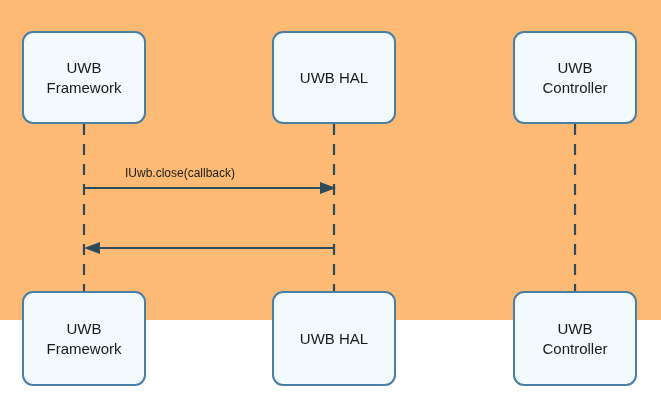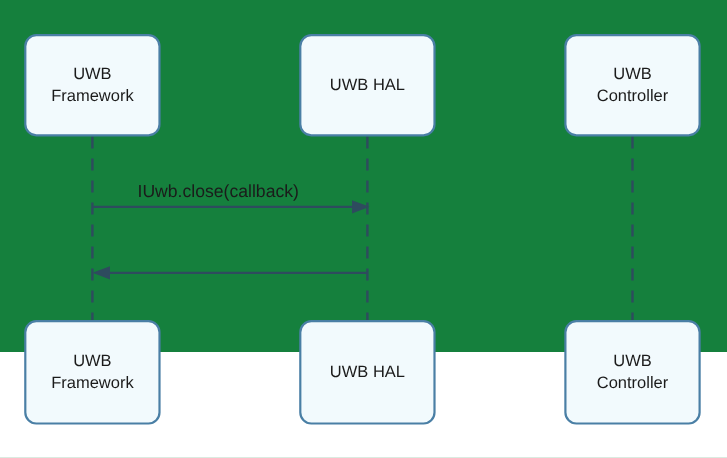--- a/index.html
+++ b/index.html
@@ -11,21 +11,21 @@
   body {
     width: 661px;
     height: 416px;
     font-family: "Liberation Sans", sans-serif;
     overflow: hidden;
   }
   #diagram-root {
     position: relative;
     width: 661px;
     height: 320px;
-    background: #15803d;
+    background: #fdba74;
   }
   #diagram-svg {
     position: absolute;
     left: 0;
     top: 0;
     width: 661px;
     height: 416px;
     display: block;
   }
   .lifeline-box {
@@ -40,21 +40,21 @@
     text-align: center;
     color: #1b1b1b;
     font-size: 15px;
     line-height: 1.28;
     font-family: "Liberation Sans", sans-serif;
     white-space: pre-line;
   }
   .msg-label {
     position: absolute;
     color: #1b1b1b;
-    font-size: 16px;
+    font-size: 12px;
     font-family: "Liberation Sans", sans-serif;
     white-space: nowrap;
     line-height: 1;
   }
 </style>
 </head>
 <body>
 
 <div id="diagram-root">
 

